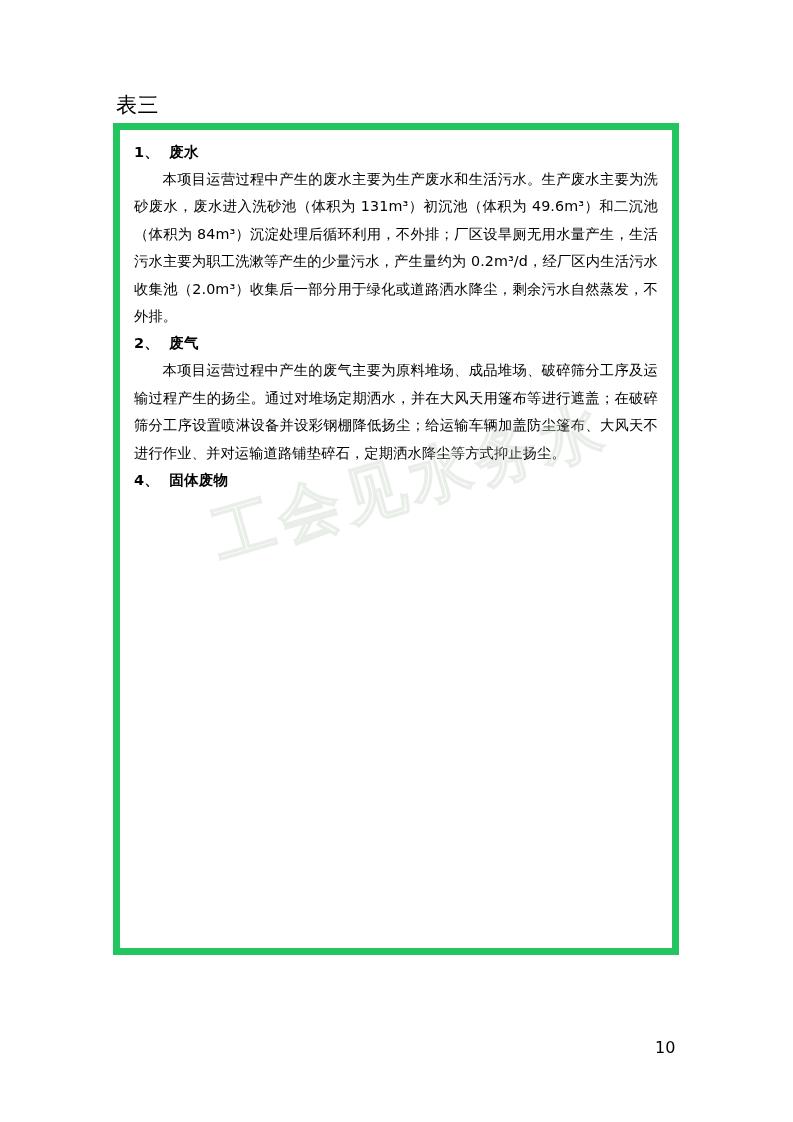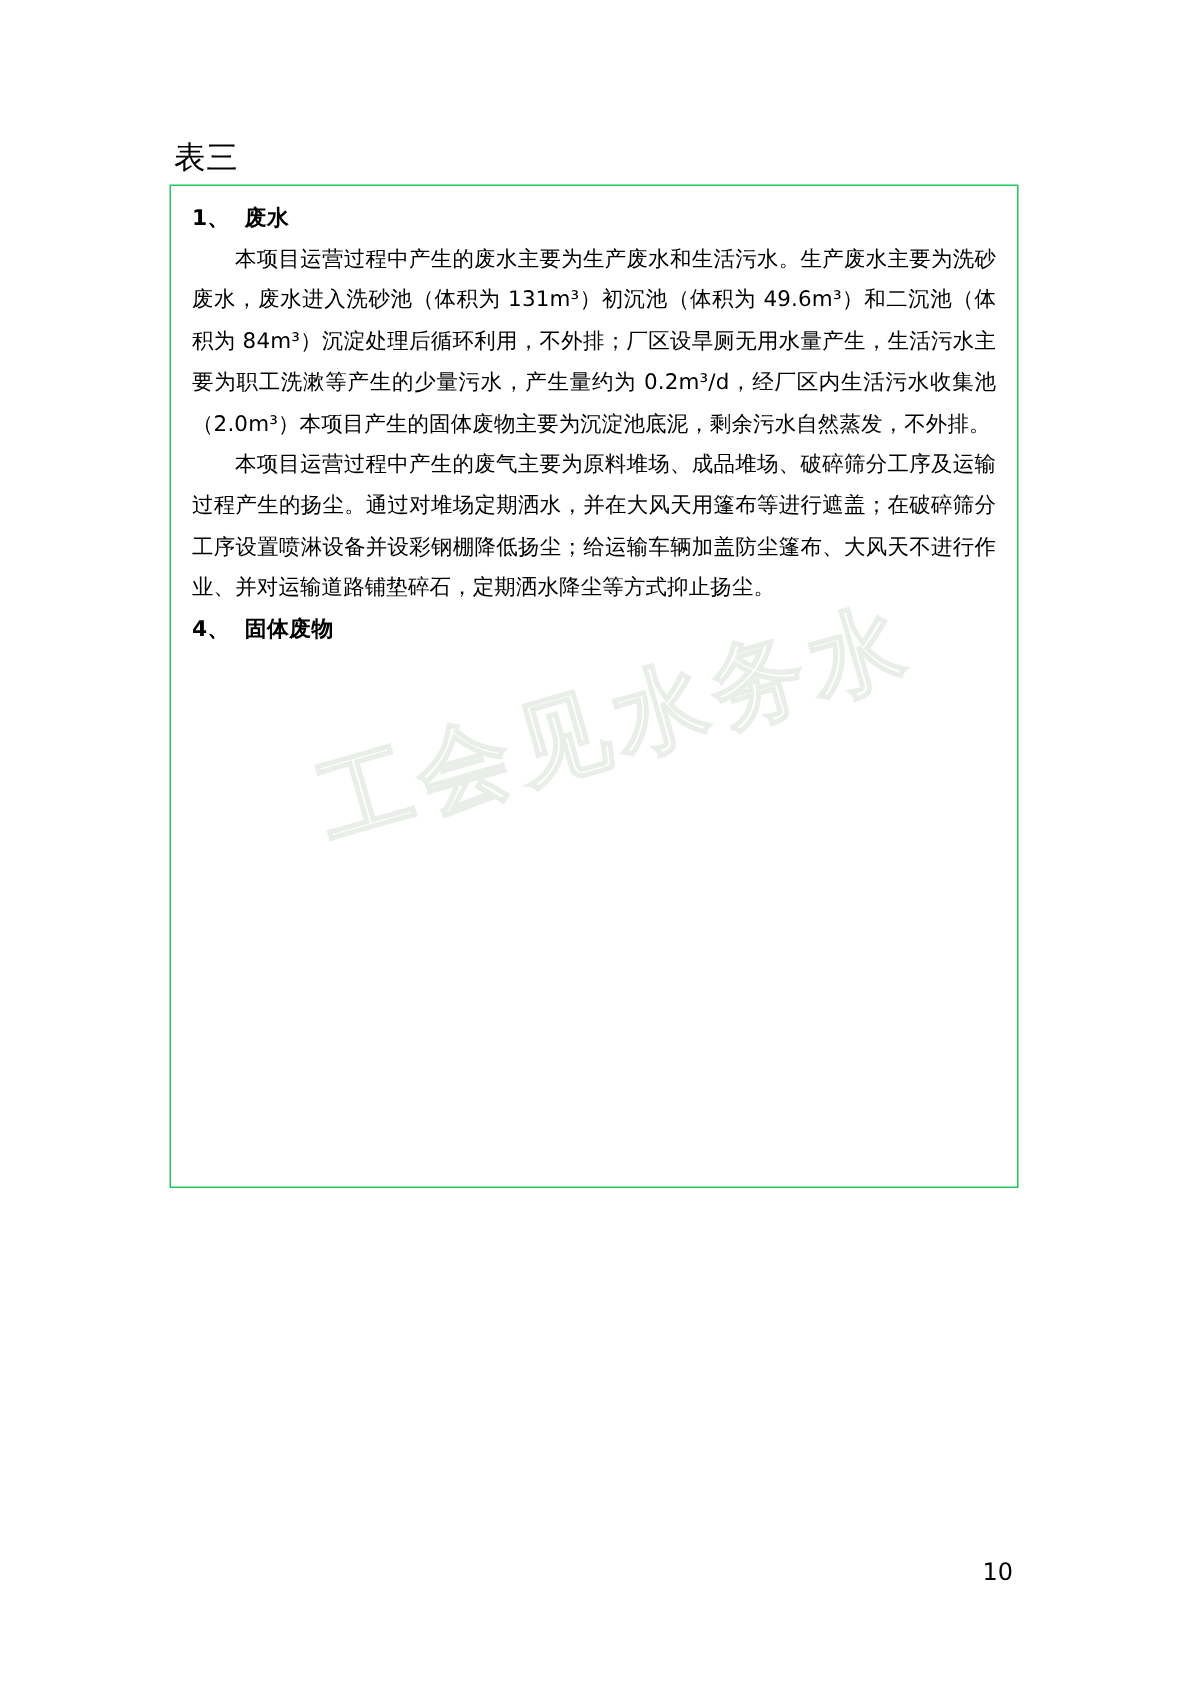--- a/index.html
+++ b/index.html
@@ -29,22 +29,22 @@
     top: 91px;
     font-size: 21px;
     font-family: "DejaVu Sans", sans-serif;
     letter-spacing: 0.5px;
   }
   .doc-table {
     position: absolute;
     left: 113px;
     top: 123px;
     width: 566px;
-    height: 669px;
-    border: 1px solid #22c55e;
+    height: 832px;
+    border: 7px solid #22c55e;
     box-sizing: border-box;
     background: transparent;
   }
   .table-inner {
     padding: 9px 14px 0 14px;
     box-sizing: border-box;
   }
   .sec-title {
     font-family: "DejaVu Sans", sans-serif;
     font-weight: bold;
@@ -121,22 +121,25 @@
   <div class="watermark">
     <div class="watermark-text">工会见水务水</div>
   </div>
 
   <div class="doc-table">
     <div class="table-inner content">
 
       <p class="sec-title">
         <span class="num">1、</span><span class="t">废水</span>
       </p>
-      <p class="para">本项目运营过程中产生的废水主要为生产废水和生活污水。生产废水主要为洗砂废水，废水进入洗砂池（体积为 131m³）初沉池（体积为 49.6m³）和二沉池（体积为 84m³）沉淀处理后循环利用，不外排；厂区设旱厕无用水量产生，生活污水主要为职工洗漱等产生的少量污水，产生量约为 0.2m³/d，经厂区内生活污水收集池（2.0m³）本项目产生的固体废物主要为沉淀池底泥，剩余污水自然蒸发，不外排。</p>
+      <p class="para">本项目运营过程中产生的废水主要为生产废水和生活污水。生产废水主要为洗砂废水，废水进入洗砂池（体积为 131m³）初沉池（体积为 49.6m³）和二沉池（体积为 84m³）沉淀处理后循环利用，不外排；厂区设旱厕无用水量产生，生活污水主要为职工洗漱等产生的少量污水，产生量约为 0.2m³/d，经厂区内生活污水收集池（2.0m³）收集后一部分用于绿化或道路洒水降尘，剩余污水自然蒸发，不外排。</p>
 
+      <p class="sec-title">
+        <span class="num">2、</span><span class="t">废气</span>
+      </p>
       <p class="para">本项目运营过程中产生的废气主要为原料堆场、成品堆场、破碎筛分工序及运输过程产生的扬尘。通过对堆场定期洒水，并在大风天用篷布等进行遮盖；在破碎筛分工序设置喷淋设备并设彩钢棚降低扬尘；给运输车辆加盖防尘篷布、大风天不进行作业、并对运输道路铺垫碎石，定期洒水降尘等方式抑止扬尘。</p>
 
 
       <p class="sec-title">
         <span class="num">4、</span><span class="t">固体废物</span>
       </p>
 
     </div>
   </div>
 

